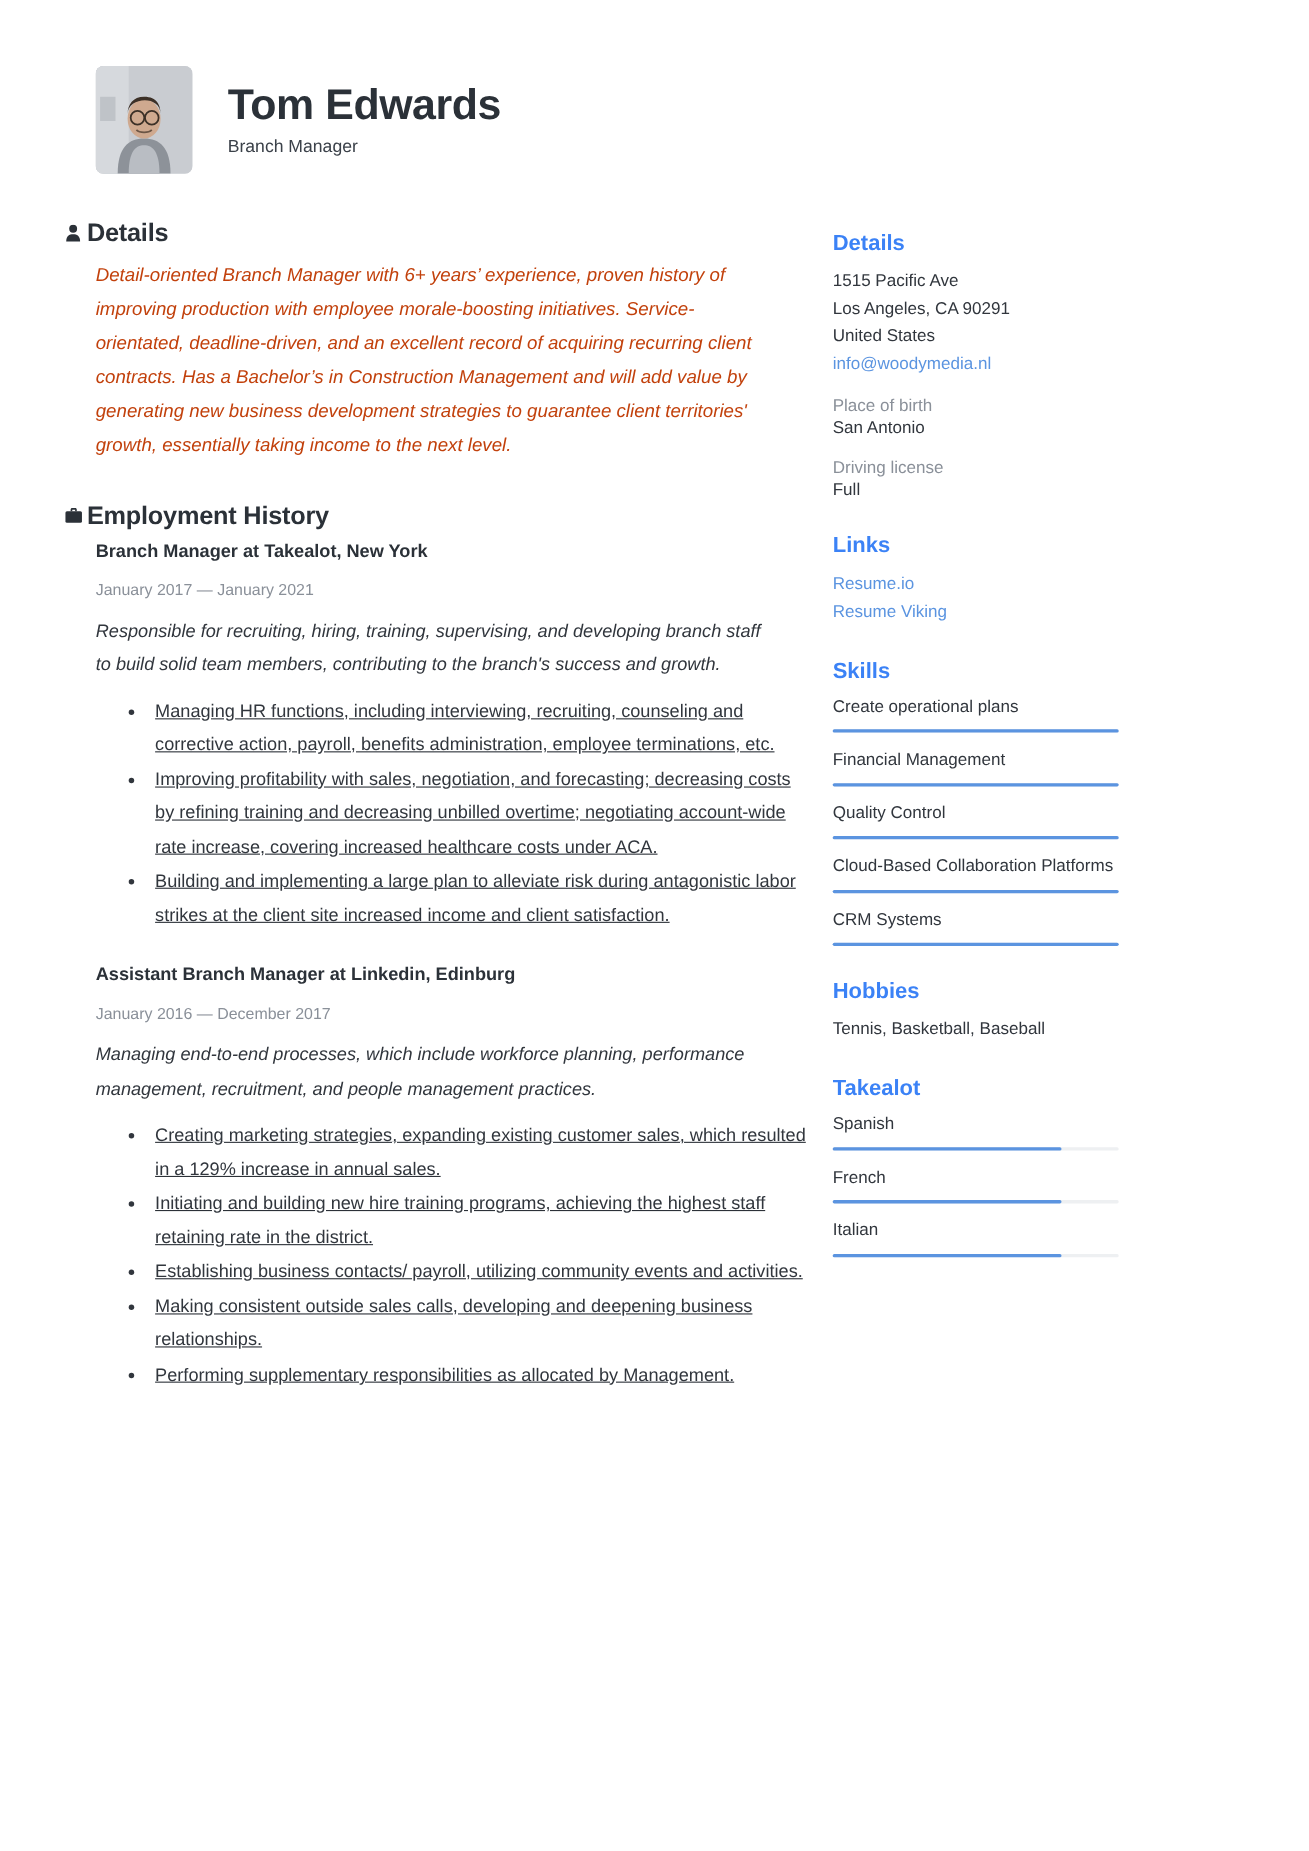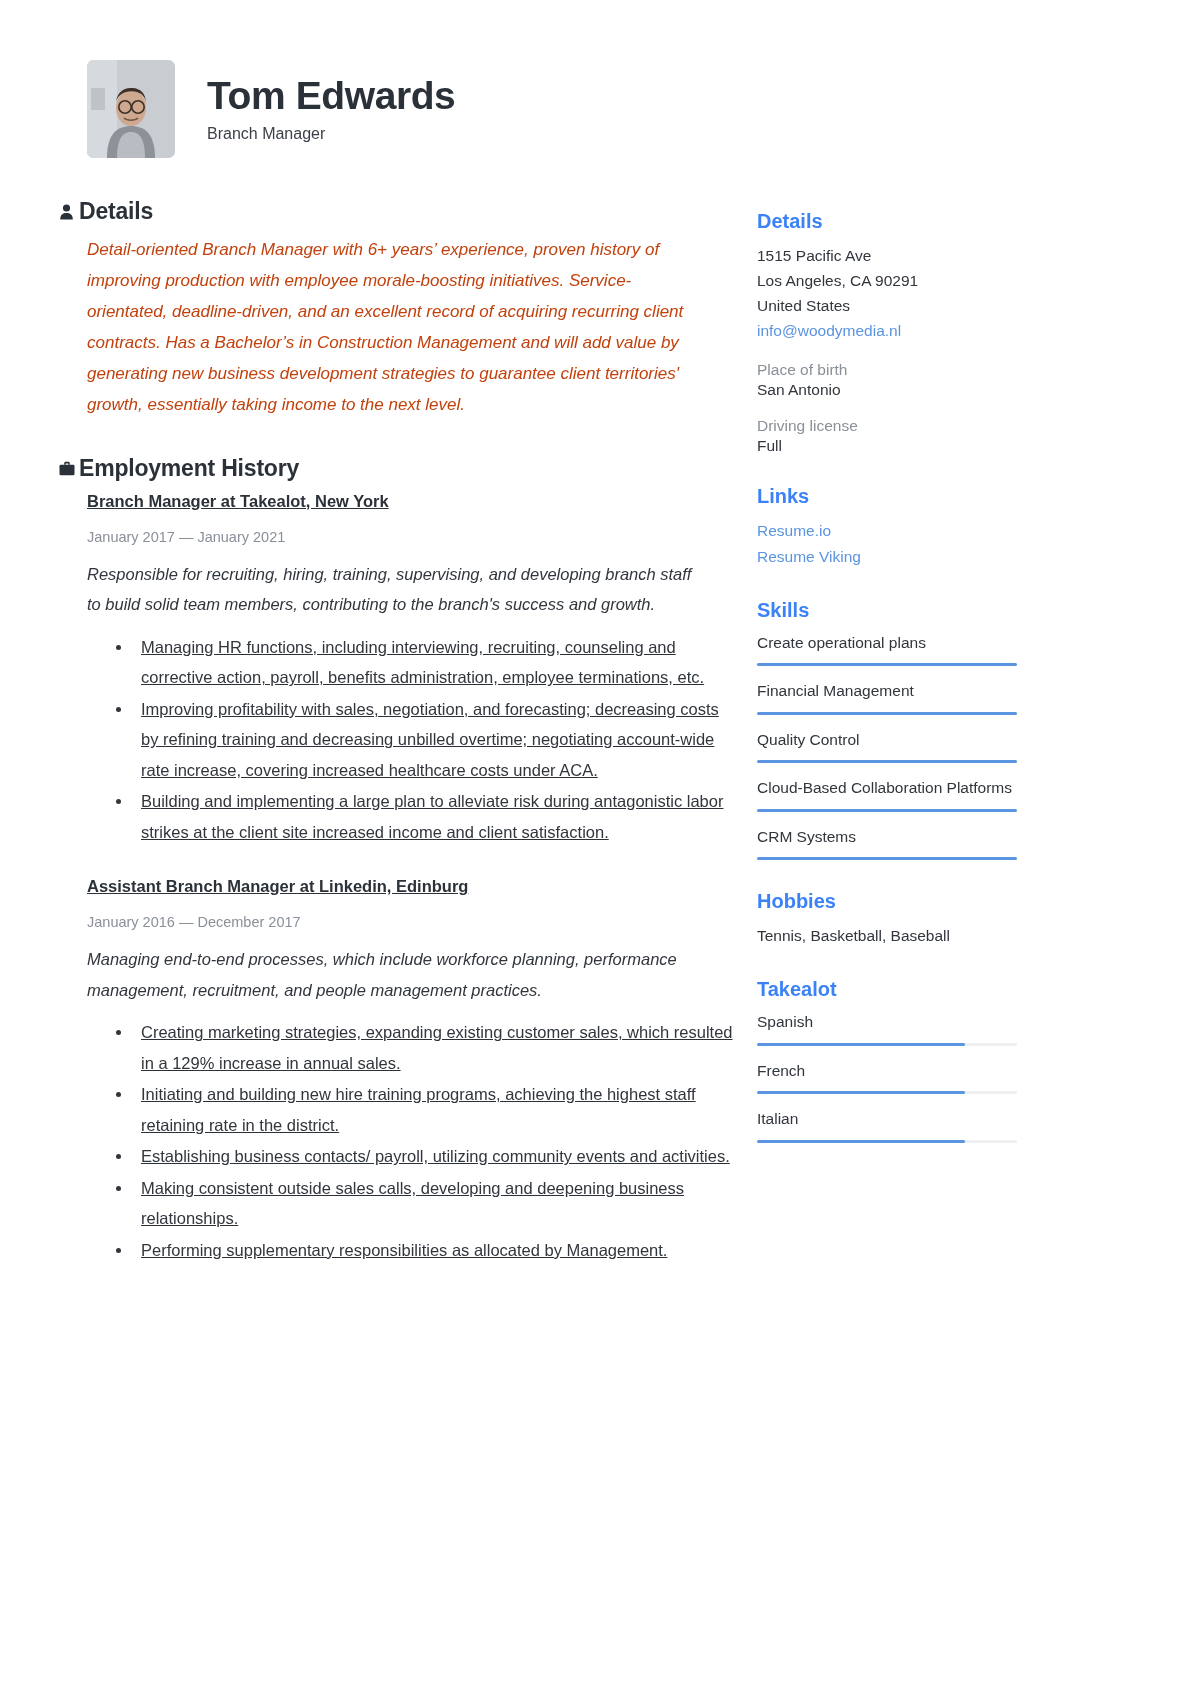--- a/index.html
+++ b/index.html
@@ -46,21 +46,21 @@
   .profile-text {
     font-style:italic; font-size:17px; line-height:1.82;
     color:#c2410c; max-width:625px;
   }
 
   .block-gap { height:34px; }
 
   
   .job { margin-bottom:2px; }
   .job + .job { margin-top:30px; }
-  .job-head { font-size:16.5px; font-weight:bold; color:#2b3138;text-decoration:underline; }
+  .job-head { font-size:16.5px; font-weight:bold; color:#2b3138; }
   .job-dates { font-size:14.5px; color:#8a9099; margin-top:18px; }
   .job-desc {
     font-style:italic; font-size:16.5px; line-height:1.85;
     color:#31363d; margin-top:14px; max-width:620px;
   }
   ul.bullets { margin:12px 0 0 46px; max-width:600px;text-decoration:underline; }
   ul.bullets li {
     font-size:16.5px; line-height:1.85; color:#31363d;
     margin-bottom:1px; padding-left:8px;
   }

